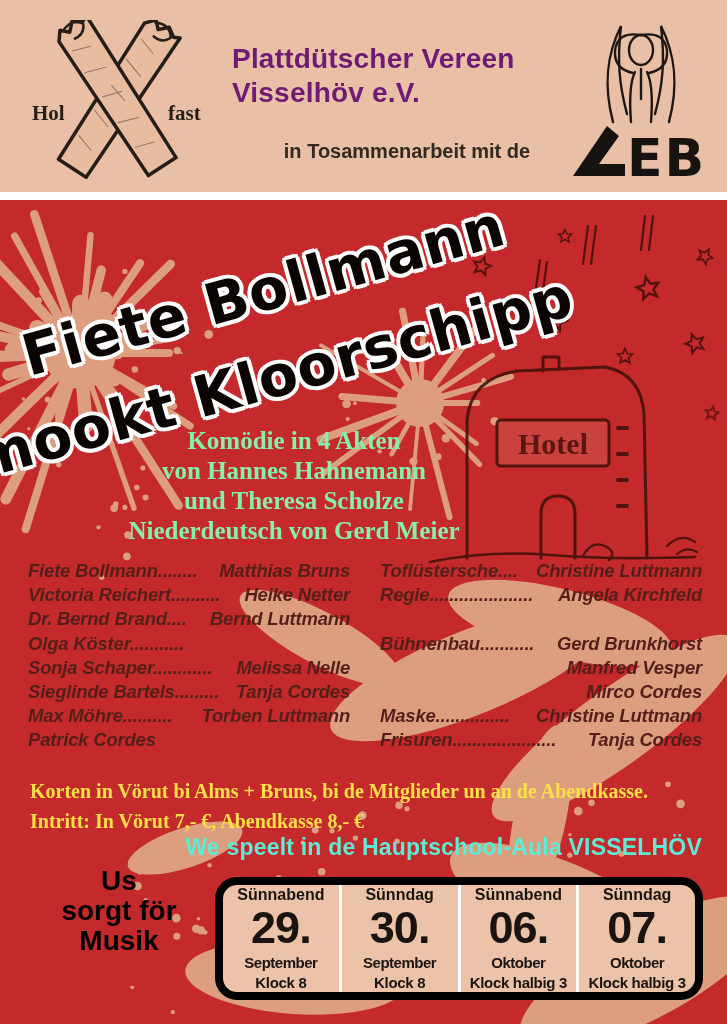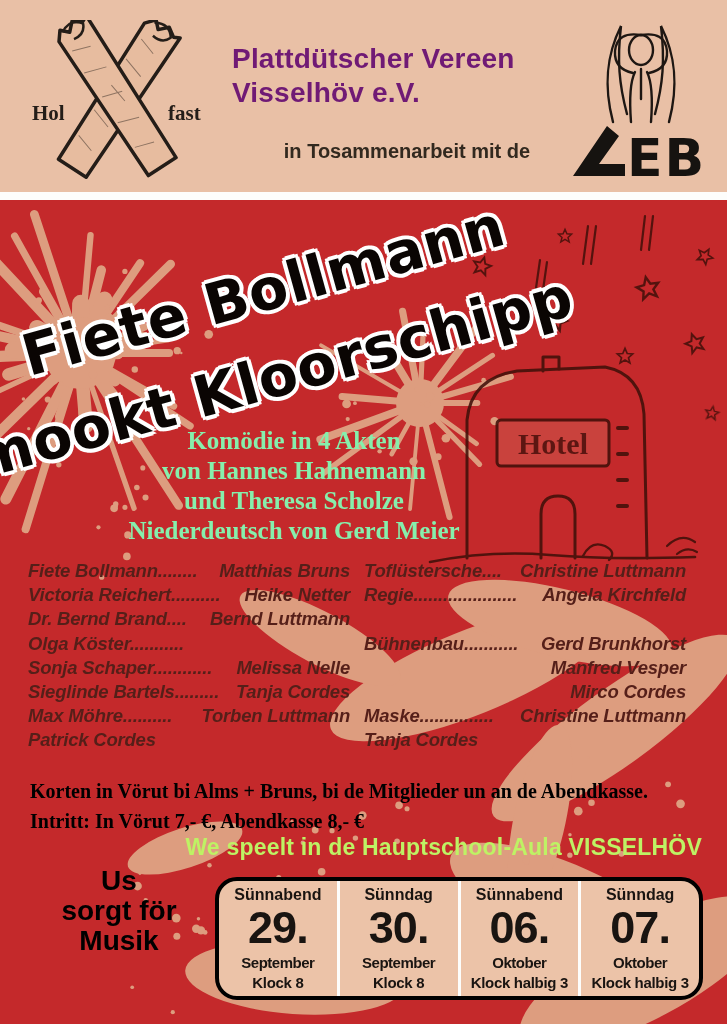--- a/index.html
+++ b/index.html
@@ -26,33 +26,33 @@
     text-align:center;font-family:"DejaVu Sans",sans-serif;font-weight:bold;color:var(--title-ink);
     font-size:57px;line-height:86px;letter-spacing:1px;white-space:nowrap;
     text-shadow:-3px -3px 0 #fff,3px -3px 0 #fff,-3px 3px 0 #fff,3px 3px 0 #fff,-4px 0 0 #fff,4px 0 0 #fff,0 -4px 0 #fff,0 4px 0 #fff;}
   .main-title .t2{margin-left:-28px;}
 
   .subtitle{position:absolute;left:68px;top:218px;width:452px;text-align:center;
     font-family:"Liberation Serif",serif;font-weight:bold;font-size:25px;line-height:30px;color:#86efac;}
 
   .cast{position:absolute;top:351px;width:322px;color:var(--cast-ink);font-size:18.5px;font-weight:bold;letter-spacing:-.2px;font-style:italic;}
   .cast.left{left:28px;}
-  .cast.right{left:364px;width:322px;}
+  .cast.right{left:380px;width:322px;}
   .cast-row{display:flex;justify-content:space-between;white-space:nowrap;min-height:24.2px;line-height:24.2px;}
 
   .tickets{position:absolute;left:30px;top:568px;width:685px;
-    font-family:"Liberation Serif",serif;font-weight:bold;font-size:20px;line-height:30px;color:#000000;}
-
-  .venue{position:absolute;right:25px;top:626px;font-size:23px;font-weight:bold;color:#bef264;letter-spacing:.2px;}
+    font-family:"Liberation Serif",serif;font-weight:bold;font-size:20px;line-height:30px;color:#fde047;}
+
+  .venue{position:absolute;right:25px;top:626px;font-size:23px;font-weight:bold;color:#5eead4;letter-spacing:.2px;}
 
   .music{position:absolute;left:20px;top:658px;width:198px;text-align:center;
     font-size:28px;line-height:30px;font-weight:bold;color:#000000;}
 
   .date-strip{position:absolute;left:215px;top:669px;width:488px;height:123px;
-    background:var(--box-bg);border:4px solid #000000;border-radius:22px;display:flex;overflow:hidden;justify-content:space-between;}
+    background:var(--box-bg);border:8px solid #000000;border-radius:22px;display:flex;overflow:hidden;justify-content:space-between;}
   .date-col{flex:1;display:flex;flex-direction:column;align-items:center;justify-content:center;padding:4px 2px;color:#191411;}
   .date-col:not(:last-child){border-right:3px solid #fdfdfb;}
   .date-day{font-size:16px;font-weight:bold;line-height:19px;}
   .date-num{font-size:45px;font-weight:bold;line-height:47px;letter-spacing:-1px;}
   .date-month{font-size:15px;font-weight:bold;line-height:23px;letter-spacing:-.5px;}
   .date-time{font-size:15px;font-weight:bold;line-height:18px;letter-spacing:-.3px;white-space:nowrap;}
 </style>
 </head>
 <body>
 
@@ -392,20 +392,21 @@
         </div>
       <div class="cast-row">
           <span></span>
           <span>Mirco Cordes</span>
         </div>
       <div class="cast-row">
           <span>Maske...............</span>
           <span>Christine Luttmann</span>
         </div>
       <div class="cast-row">
+          <span>Frisuren.....................</span>
           <span>Tanja Cordes</span>
         </div>
     </div>
 
     <div class="tickets">
       <div>Korten in Vörut bi Alms + Bruns, bi de Mitglieder un an de Abendkasse.</div>
       <div>Intritt: In Vörut 7,- €, Abendkasse 8,- €</div>
     </div>
 
     <div class="venue">We speelt in de Hauptschool-Aula VISSELHÖV</div>

